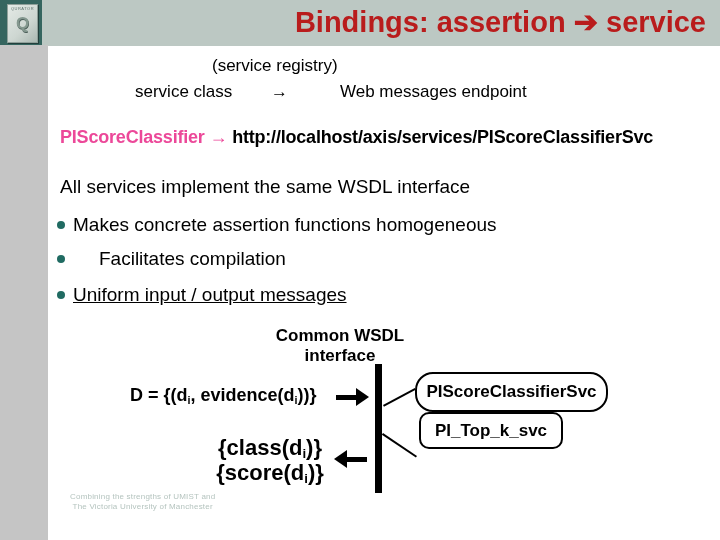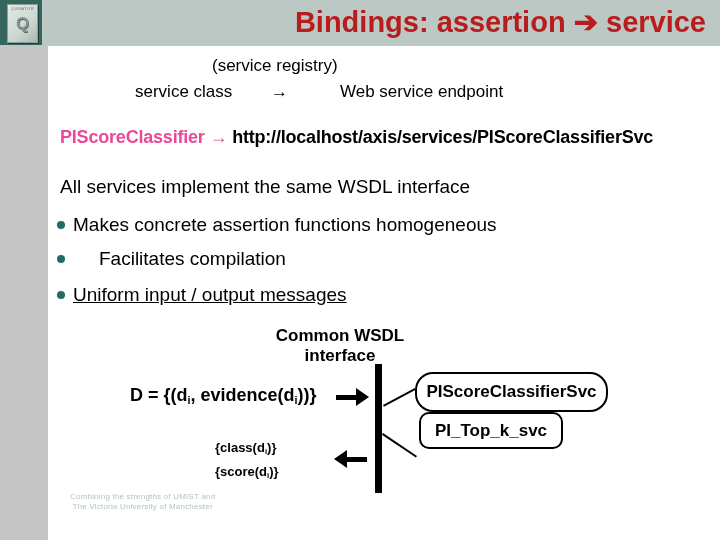--- a/index.html
+++ b/index.html
@@ -35,22 +35,22 @@
   .red{color:#ec4899;}
 
   
   .bullet-dot{position:absolute;width:8px;height:8px;border-radius:50%;background:#206b62;}
 
   
   .cwsdl{position:absolute;left:255px;top:326px;width:170px;text-align:center;
     font-size:17px;font-weight:bold;line-height:20px;}
   .vbar{position:absolute;left:375px;top:364px;width:7px;height:129px;background:#000;}
   .dline{position:absolute;left:130px;top:385px;font-size:18px;font-weight:bold;white-space:nowrap;}
-  .outmsgs{position:absolute;left:215px;top:437px;width:110px;text-align:left;
-    font-size:13px;font-weight:bold;line-height:22px;white-space:nowrap;}
+  .outmsgs{position:absolute;left:215px;top:437px;width:110px;text-align:center;
+    font-size:22px;font-weight:bold;line-height:22px;white-space:nowrap;}
   sub{font-size:0.6em;vertical-align:baseline;position:relative;top:0.25em;}
   .arrow-shaft{position:absolute;background:#000;height:5px;width:21px;}
   .arrow-head-r{position:absolute;width:0;height:0;border-left:13px solid #000;
     border-top:9px solid transparent;border-bottom:9px solid transparent;}
   .arrow-head-l{position:absolute;width:0;height:0;border-right:13px solid #000;
     border-top:9px solid transparent;border-bottom:9px solid transparent;}
   .conn{position:absolute;height:2px;background:#000;transform-origin:0 0;}
   .svc-box{position:absolute;border:2px solid #000;border-radius:10px;background:#fff;
     display:flex;align-items:center;justify-content:center;
     font-size:17px;font-weight:bold;white-space:nowrap;}
@@ -73,21 +73,21 @@
       <span class="logo-q">Q</span>
     </div>
   </div>
   <div class="slide-title">Bindings: assertion ➔ service</div>
 
   <div class="left-col"></div>
 
   <div class="line-abs t17" style="left:212px;top:56px;">(service registry)</div>
   <div class="line-abs t17" style="left:135px;top:82px;">service class</div>
   <div class="line-abs t17" style="left:271px;top:82px;">→</div>
-  <div class="line-abs t17" style="left:340px;top:82px;">Web service endpoint</div>
+  <div class="line-abs t17" style="left:340px;top:82px;">Web messages endpoint</div>
 
   <div class="bind-line">
     <span class="red">PIScoreClassifier</span>
     <span class="red">→</span>
     <span>http://localhost/axis/services/PIScoreClassifierSvc</span>
   </div>
 
   <div class="line-abs t19" style="left:60px;top:176px;">All services implement the same WSDL interface</div>
 
   <div class="bullet-dot" style="left:57px;top:221px;"></div>

